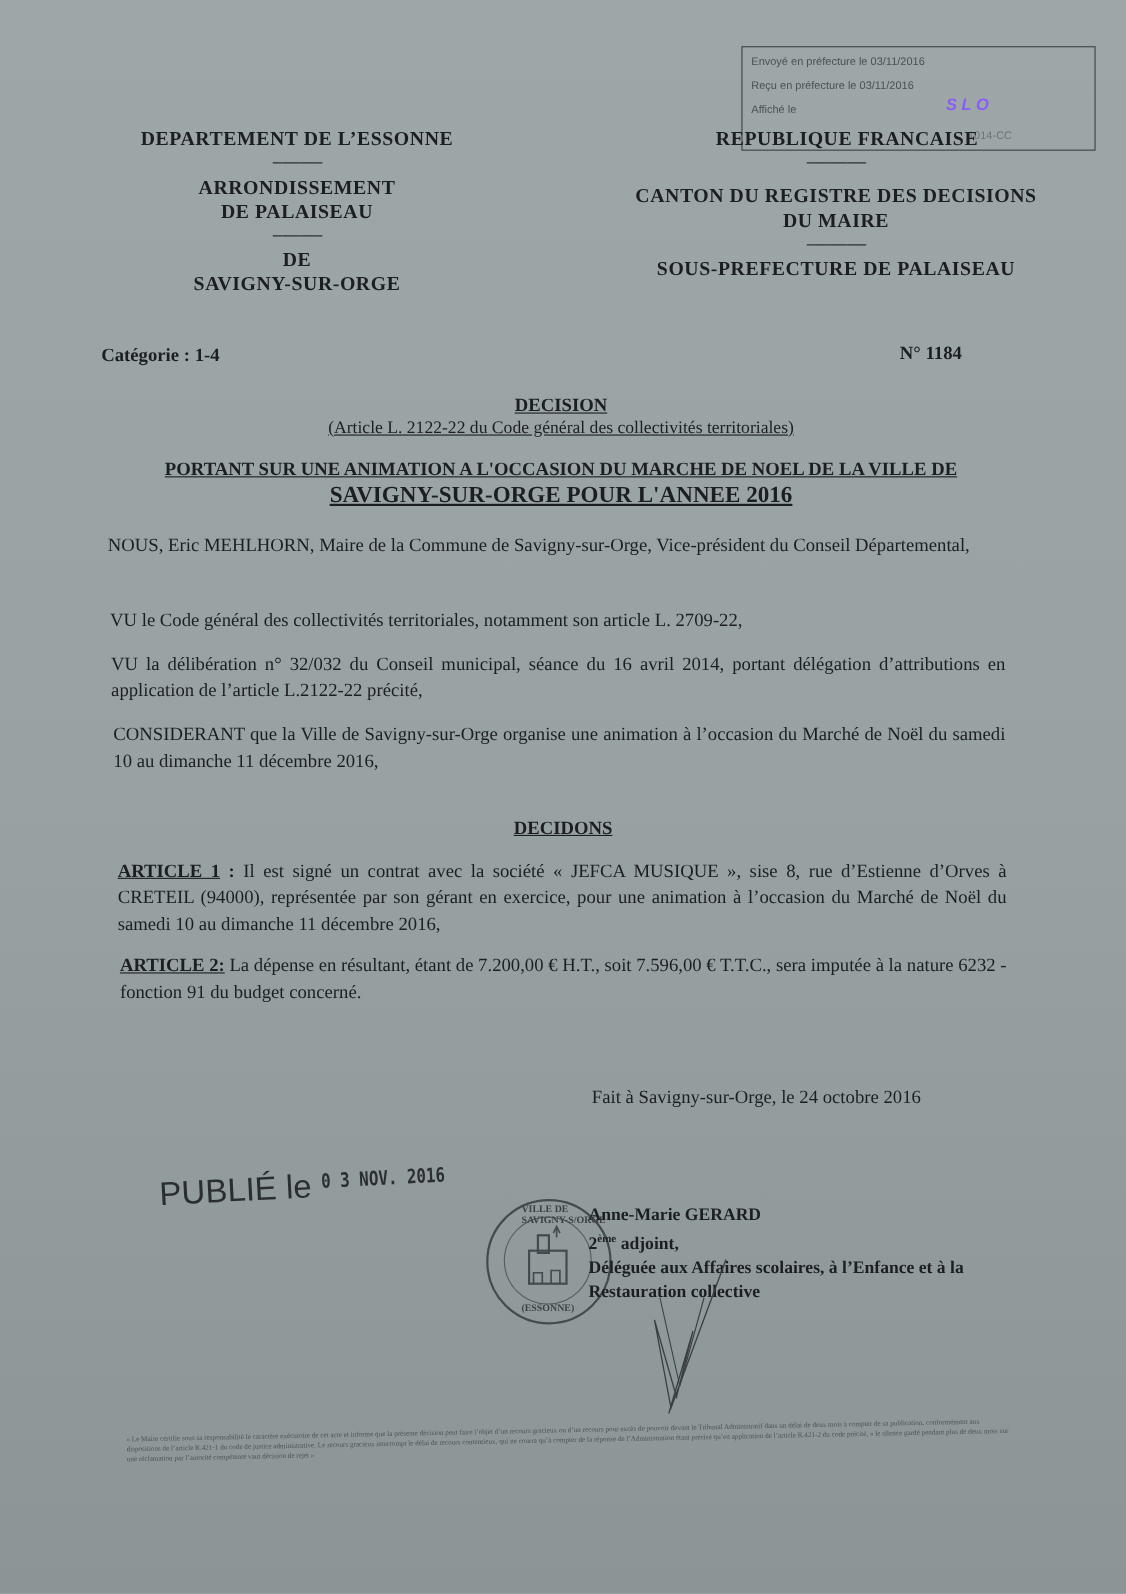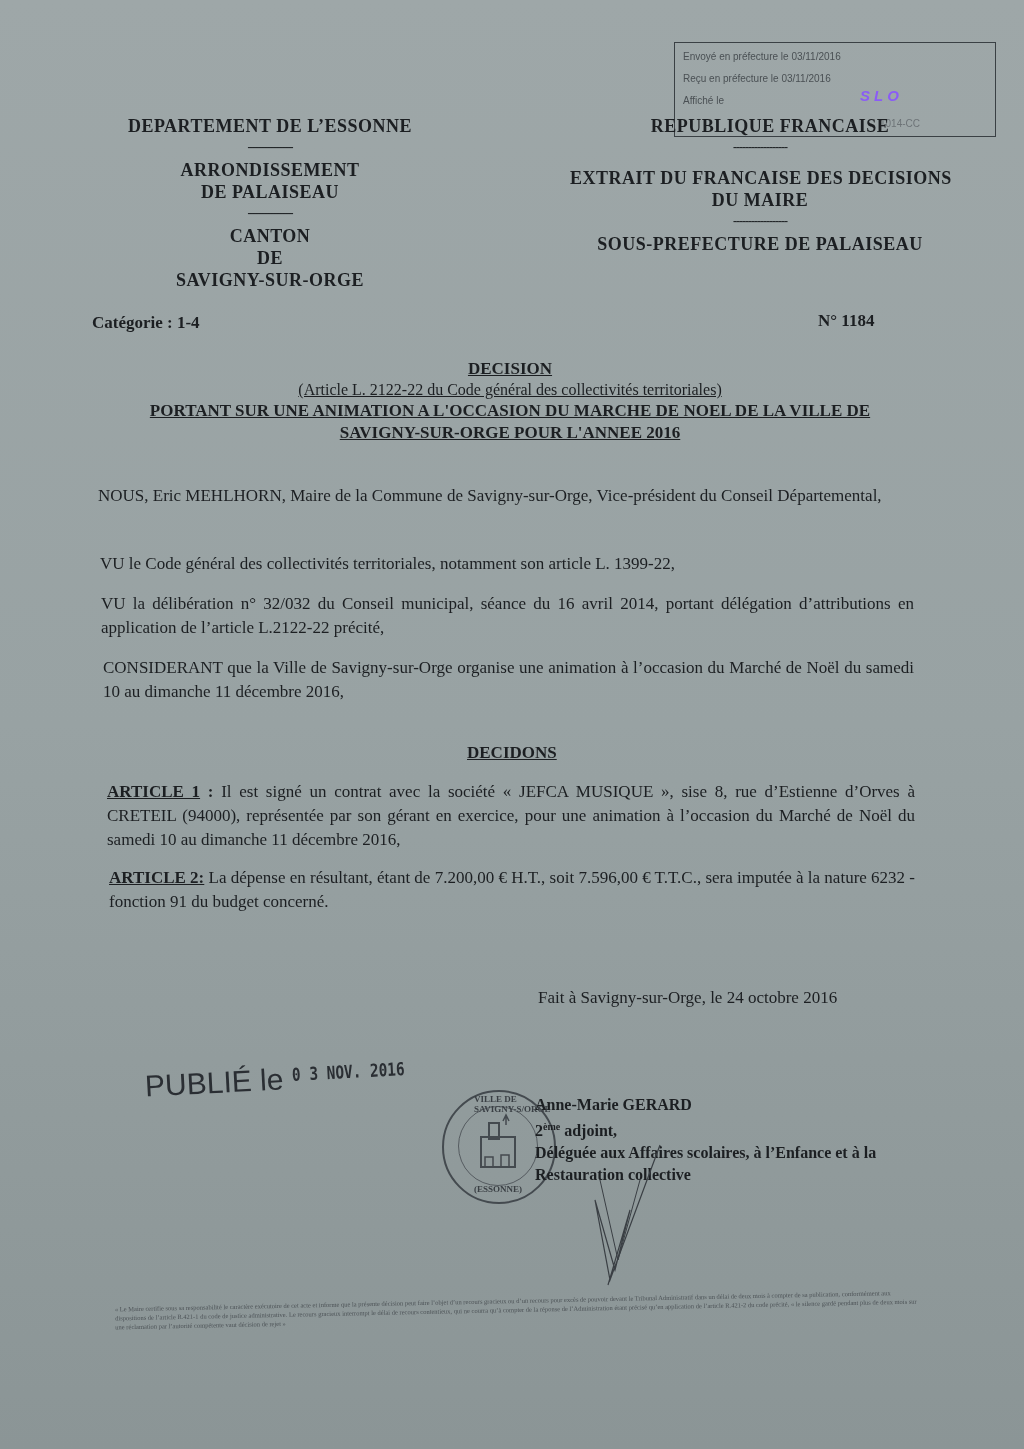--- a/index.html
+++ b/index.html
@@ -47,45 +47,44 @@
   <span class="slo">SLO</span>
   <span class="stamp-id" style="left:205px">1014-CC</span>
 </div>
 
 <div class="abs left-head caps">
   <div>DEPARTEMENT DE L’ESSONNE</div>
   <div class="sep">---------------</div>
   <div>ARRONDISSEMENT</div>
   <div>DE PALAISEAU</div>
   <div class="sep">---------------</div>
-  <div>CANTON</div>
   <div>DE</div>
   <div>SAVIGNY-SUR-ORGE</div>
 </div>
 <div class="abs cat" style="left:92px; top:313px;">Catégorie : 1-4</div>
 
 <div class="abs right-head caps">
   <div style="padding-left:20px">REPUBLIQUE FRANCAISE</div>
   <div class="sep">------------------</div>
-  <div style="margin-top:14px">EXTRAIT DU FRANCAISE DES DECISIONS</div>
+  <div style="margin-top:14px">CANTON DU REGISTRE DES DECISIONS</div>
   <div>DU MAIRE</div>
   <div class="sep">------------------</div>
   <div>SOUS-PREFECTURE DE PALAISEAU</div>
 </div>
 <div class="abs cat" style="left:818px; top:311px;">N° 1184</div>
 
 <div class="abs" style="left:100px; top:358px; width:820px;">
   <div class="center-title u" style="font-weight:bold; font-size:17px; line-height:22px;">DECISION</div>
   <div class="center-title u" style="font-size:16px; line-height:20px;">(Article L. 2122-22 du Code général des collectivités territoriales)</div>
-  <div class="center-title u" style="font-weight:bold; font-size:17px; line-height:22px; ">PORTANT SUR UNE ANIMATION A L'OCCASION DU MARCHE DE NOEL DE LA VILLE DE</div>
-  <div class="center-title u" style="font-weight:bold; font-size:17px; line-height:22px;">SAVIGNY-SUR-ORGE POUR L'ANNEE 2016</div>
+  <div class="center-title u" style="font-weight:bold; font-size:17px; line-height:22px; margin-top:16px;">PORTANT SUR UNE ANIMATION A L'OCCASION DU MARCHE DE NOEL DE LA VILLE DE</div>
+  <div class="center-title u" style="font-weight:bold; font-size:21px; line-height:22px;">SAVIGNY-SUR-ORGE POUR L'ANNEE 2016</div>
 </div>
 
 <div class="abs para" style="left:98px; top:484px; width:815px;">NOUS, Eric MEHLHORN, Maire de la Commune de Savigny-sur-Orge, Vice-président du Conseil Départemental,</div>
-<div class="abs para" style="left:100px; top:552px; width:815px;">VU le Code général des collectivités territoriales, notamment son article L. 1399-22,</div>
+<div class="abs para" style="left:100px; top:552px; width:815px;">VU le Code général des collectivités territoriales, notamment son article L. 2709-22,</div>
 <div class="abs para" style="left:101px; top:592px; width:813px;">VU la délibération n° 32/032 du Conseil municipal, séance du 16 avril 2014, portant délégation d’attributions en application de l’article L.2122-22 précité,</div>
 <div class="abs para" style="left:103px; top:656px; width:811px;">CONSIDERANT que la Ville de Savigny-sur-Orge organise une animation à l’occasion du Marché de Noël du samedi 10 au dimanche 11 décembre 2016,</div>
 
 <div class="abs u" style="left:467px; top:743px; font-weight:bold; font-size:17px;">DECIDONS</div>
 
 <div class="abs para" style="left:107px; top:780px; width:808px;">
   <span class="art-label">ARTICLE 1</span><b> : </b><span>Il est signé un contrat avec la société « JEFCA MUSIQUE », sise 8, rue d’Estienne d’Orves à CRETEIL (94000), représentée par son gérant en exercice, pour une animation à l’occasion du Marché de Noël du samedi 10 au dimanche 11 décembre 2016,</span>
 </div>
 <div class="abs para" style="left:109px; top:866px; width:806px;">
   <span class="art-label">ARTICLE 2:</span><span> </span><span>La dépense en résultant, étant de 7.200,00 € H.T., soit 7.596,00 € T.T.C., sera imputée à la nature 6232 - fonction 91 du budget concerné.</span>

